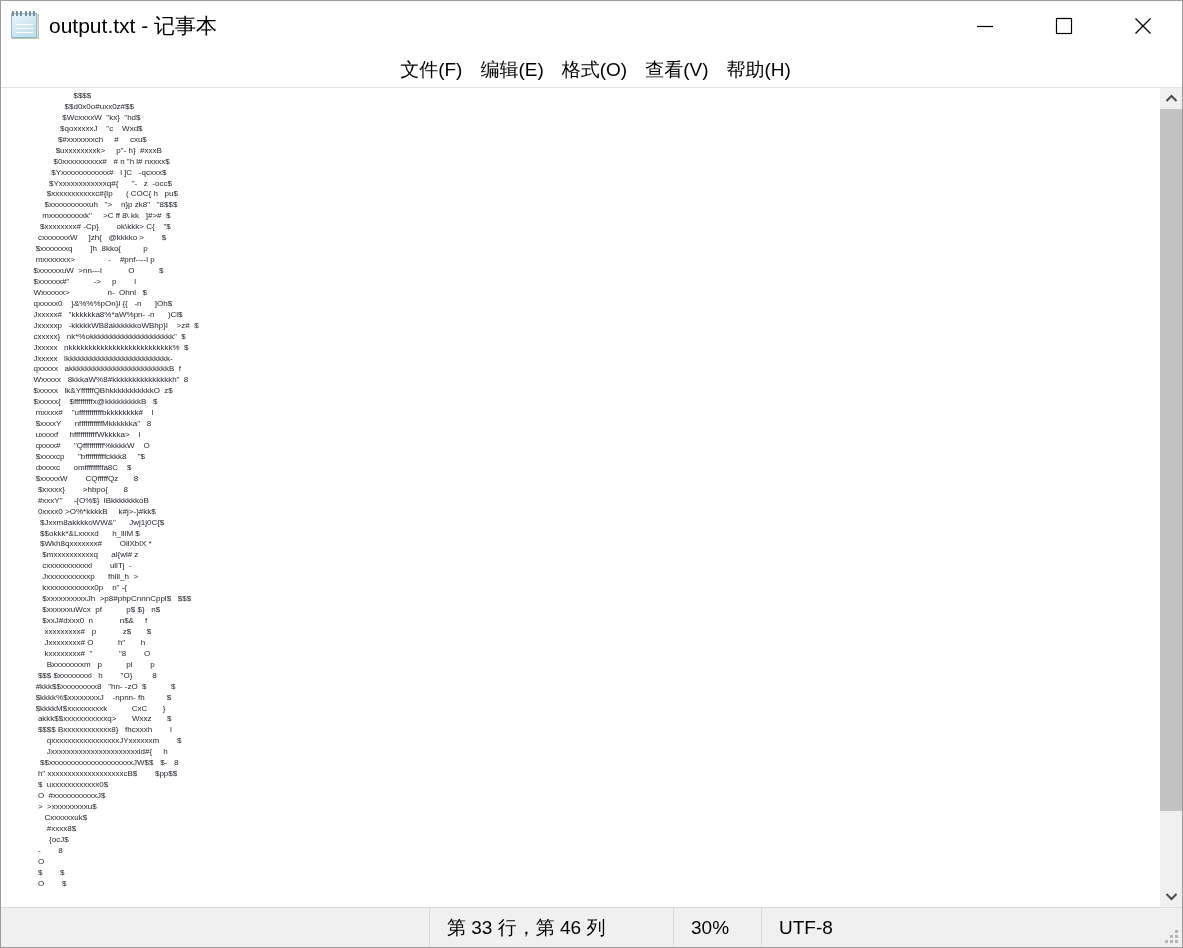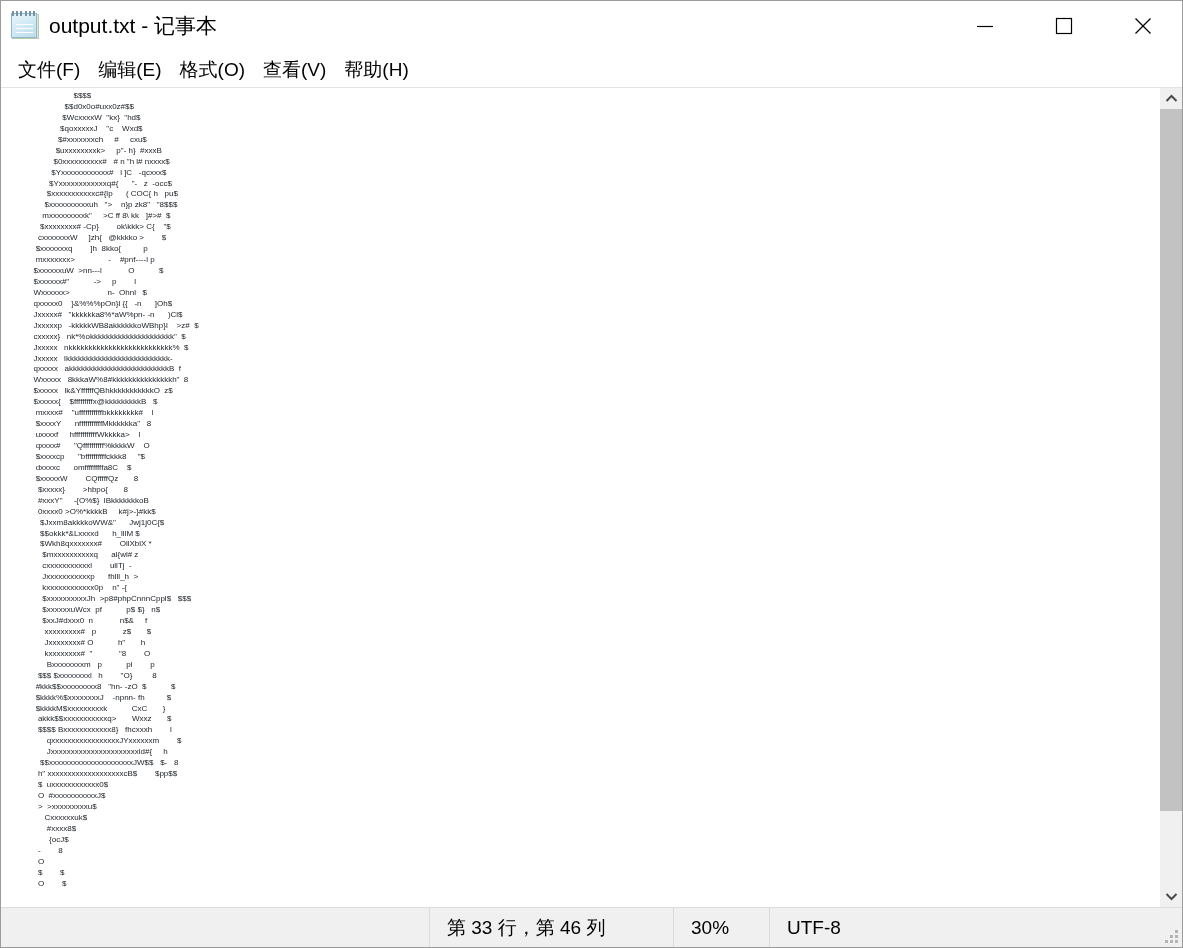--- a/index.html
+++ b/index.html
@@ -112,20 +112,21 @@
 
   
   .menubar {
     flex: 0 0 36px;
     height: 36px;
     display: flex;
     align-items: center;
     background: #ffffff;
     padding-left: 8px;
     border-bottom: 1px solid #e3e3e3;
+    justify-content: center;
   }
   .menu-item {
     font-size: 19px;
     color: #000000;
     padding: 0 9px;
     white-space: nowrap;
     line-height: 1;
   }
 
   
@@ -204,21 +205,21 @@
     border-left: 1px solid #dadada;
     padding-left: 17px;
     font-size: 19px;
     color: #000000;
     white-space: nowrap;
     box-sizing: border-box;
   }
   .cell-ln   { flex: 0 0 244px; }
   .cell-zoom { flex: 0 0 88px; text-align: center; }
   .cell-eol  { flex: 0 0 207px; }
-  .cell-enc  { flex: 1 1 auto; margin-left: 8px; }
+  .cell-enc  { flex: 1 1 auto; }
   .grip {
     position: absolute;
     right: 4px;
     bottom: 4px;
     width: 13px;
     height: 13px;
   }
   .grip i {
     position: absolute;
     width: 3px;

